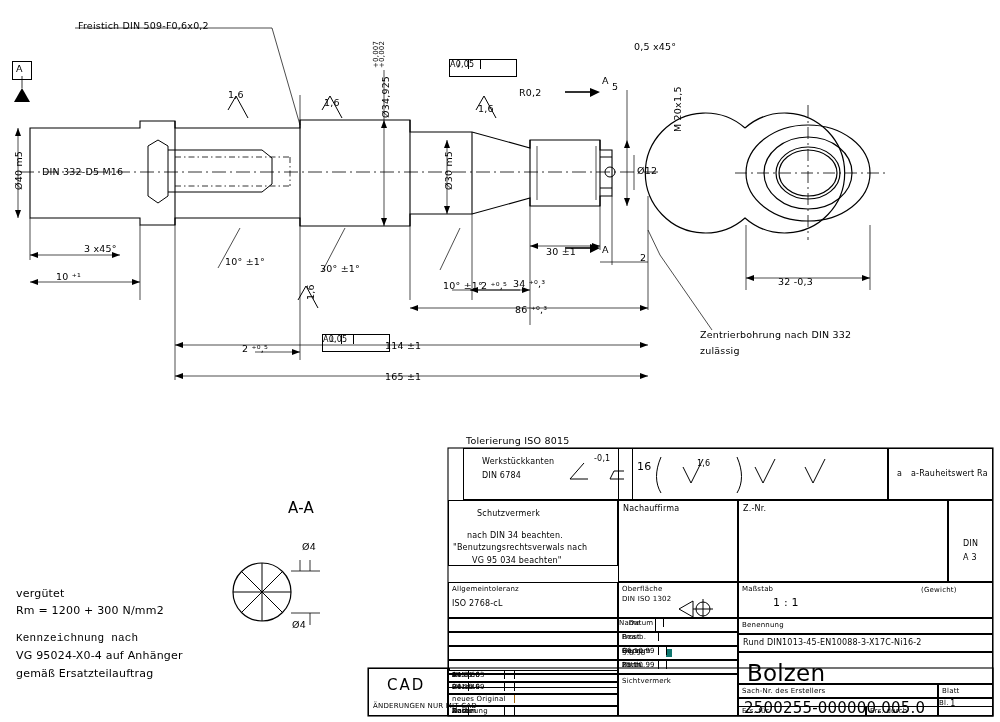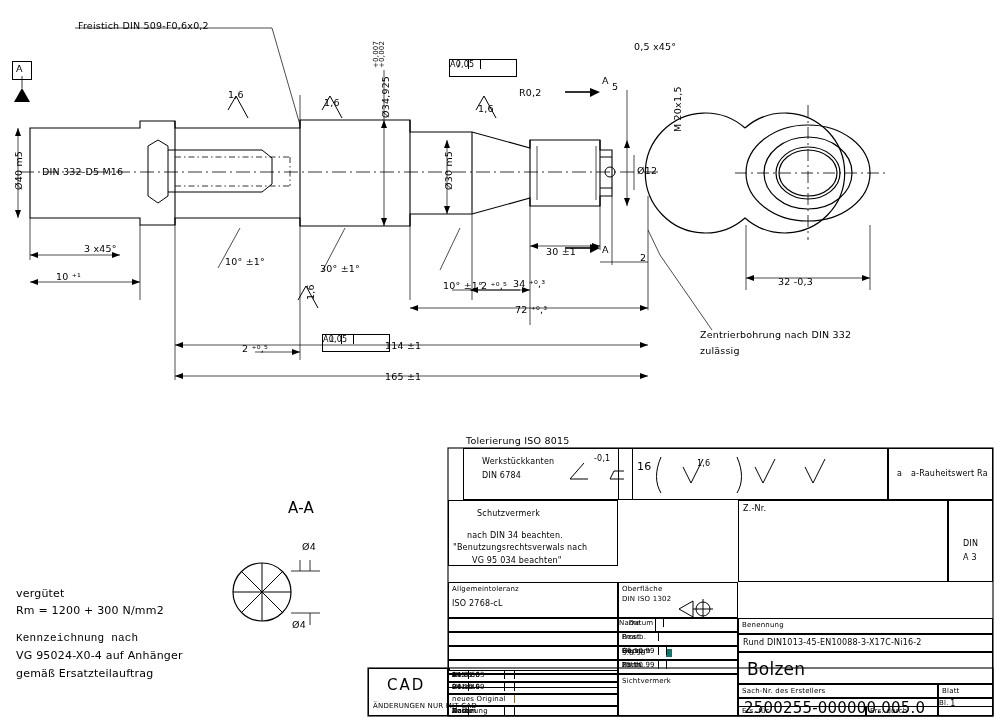--- a/index.html
+++ b/index.html
@@ -5,21 +5,21 @@
   html,body{margin:0;padding:0;background:#fff;}
   body{width:1000px;height:722px;position:relative;overflow:hidden;
        font-family:"DejaVu Sans",sans-serif;color:#000;}
   .root{position:absolute;left:0;top:0;width:1000px;height:722px;}
   .abs{position:absolute;}
   .t{position:absolute;font-size:9.5px;line-height:1.15;white-space:pre;letter-spacing:0.2px;}
   .t.sm{font-size:8px;}
   .t.xs{font-size:7px;}
   .t.md{font-size:11px;}
   .t.lg{font-size:15px;}
-  .t.xl{font-size:17px;}
+  .t.xl{font-size:23px;}
   .t.rot90{transform-origin:0 0;transform:rotate(-90deg);}
   svg{position:absolute;left:0;top:0;overflow:visible;}
   .cell{position:absolute;box-sizing:border-box;}
   .cellb{position:absolute;box-sizing:border-box;border:1px solid #000;}
   .ctr{display:flex;align-items:center;justify-content:center;}
   .lft{display:flex;align-items:center;padding-left:3px;}
 </style>
 </head>
 <body>
 
@@ -244,21 +244,21 @@
 <div class="t" style="left:84px;top:244px;">3 x45°</div>
 <div class="t" style="left:56px;top:272px;">10 ⁺¹</div>
 <div class="t" style="left:225px;top:257px;">10° ±1°</div>
 <div class="t" style="left:320px;top:264px;">30° ±1°</div>
 <div class="t" style="left:443px;top:281px;">10° ±1°</div>
 <div class="t" style="left:242px;top:344px;">2 ⁺⁰,⁵</div>
 <div class="t" style="left:481px;top:281px;">2 ⁺⁰,⁵</div>
 <div class="t" style="left:546px;top:247px;">30 ±1</div>
 <div class="t" style="left:640px;top:253px;">2</div>
 <div class="t" style="left:513px;top:279px;">34 ⁺⁰,³</div>
-<div class="t" style="left:515px;top:305px;">72 ⁺⁰,³</div>
+<div class="t" style="left:515px;top:305px;">86 ⁺⁰,³</div>
 <div class="t" style="left:385px;top:341px;">114 ±1</div>
 <div class="t" style="left:385px;top:372px;">165 ±1</div>
 <div class="t" style="left:778px;top:277px;">32 -0,3</div>
 
 <div class="abs" style="left:449px;top:59px;width:66px;height:16px;border:1px solid #000;display:flex;">
   <div style="width:18px;border-right:1px solid #000;" class="ctr t sm">∕</div>
   <div style="width:30px;border-right:1px solid #000;" class="ctr t sm">0,05</div>
   <div style="flex:1;" class="ctr t sm">A</div>
 </div>
 <div class="abs" style="left:322px;top:334px;width:66px;height:16px;border:1px solid #000;display:flex;">
@@ -317,20 +317,23 @@
 
 <div class="cellb" style="left:448px;top:500px;width:170px;height:66px;">
   <div class="t sm" style="left:28px;top:8px;">Schutzvermerk</div>
   <div class="t sm" style="left:18px;top:30px;">nach DIN 34 beachten.</div>
   <div class="t sm" style="left:4px;top:42px;">"Benutzungsrechtsverwals nach</div>
 </div>
 <div class="cell" style="left:448px;top:566px;width:170px;height:16px;">
   <div class="t sm" style="left:24px;top:-10px;">VG 95 034 beachten"</div>
 </div>
 
+<div class="cellb" style="left:618px;top:500px;width:120px;height:82px;">
+  <div class="t sm" style="left:4px;top:3px;">Nachauffirma</div>
+</div>
 <div class="cellb" style="left:738px;top:500px;width:210px;height:82px;">
   <div class="t sm" style="left:4px;top:3px;">Z.-Nr.</div>
 </div>
 <div class="cellb" style="left:948px;top:500px;width:45px;height:82px;">
   <div class="t sm" style="left:14px;top:38px;">DIN</div>
   <div class="t sm" style="left:14px;top:52px;">A 3</div>
 </div>
 
 <div class="cellb" style="left:448px;top:582px;width:170px;height:36px;">
   <div class="t xs" style="left:3px;top:2px;">Allgemeintoleranz</div>
@@ -341,20 +344,25 @@
   <div class="t xs" style="left:3px;top:12px;">DIN ISO 1302</div>
   <svg width="120" height="36">
     <g stroke="#000" fill="none" stroke-width="1">
       <path d="M60,26 L74,18 L74,34 Z"></path>
       <circle cx="84" cy="26" r="7"></circle>
       <line x1="84" y1="16" x2="84" y2="36"></line>
       <line x1="74" y1="26" x2="94" y2="26"></line>
     </g>
   </svg>
 </div>
+<div class="cellb" style="left:738px;top:582px;width:255px;height:36px;">
+  <div class="t xs" style="left:3px;top:2px;">Maßstab</div>
+  <div class="t md" style="left:34px;top:14px;">1 : 1</div>
+  <div class="t xs" style="left:182px;top:3px;">(Gewicht)</div>
+</div>
 
 <div class="cellb" style="left:738px;top:618px;width:255px;height:16px;">
   <div class="t xs" style="left:3px;top:2px;">Benennung</div>
 </div>
 <div class="cellb" style="left:738px;top:634px;width:255px;height:18px;">
   <div class="t sm" style="left:4px;top:3px;">Rund DIN1013-45-EN10088-3-X17C-Ni16-2</div>
 </div>
 <div class="cellb" style="left:738px;top:652px;width:255px;height:32px;">
   <div class="t xl" style="left:8px;top:7px;">Bolzen</div>
 </div>

